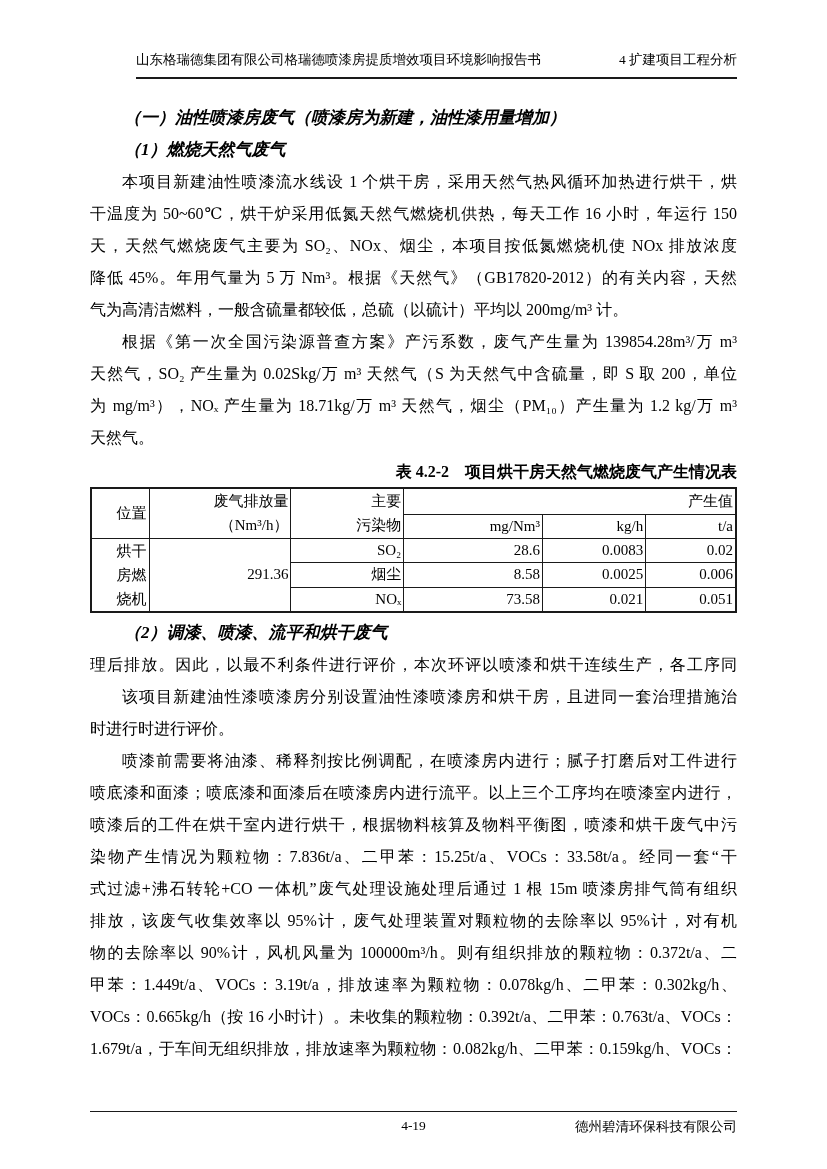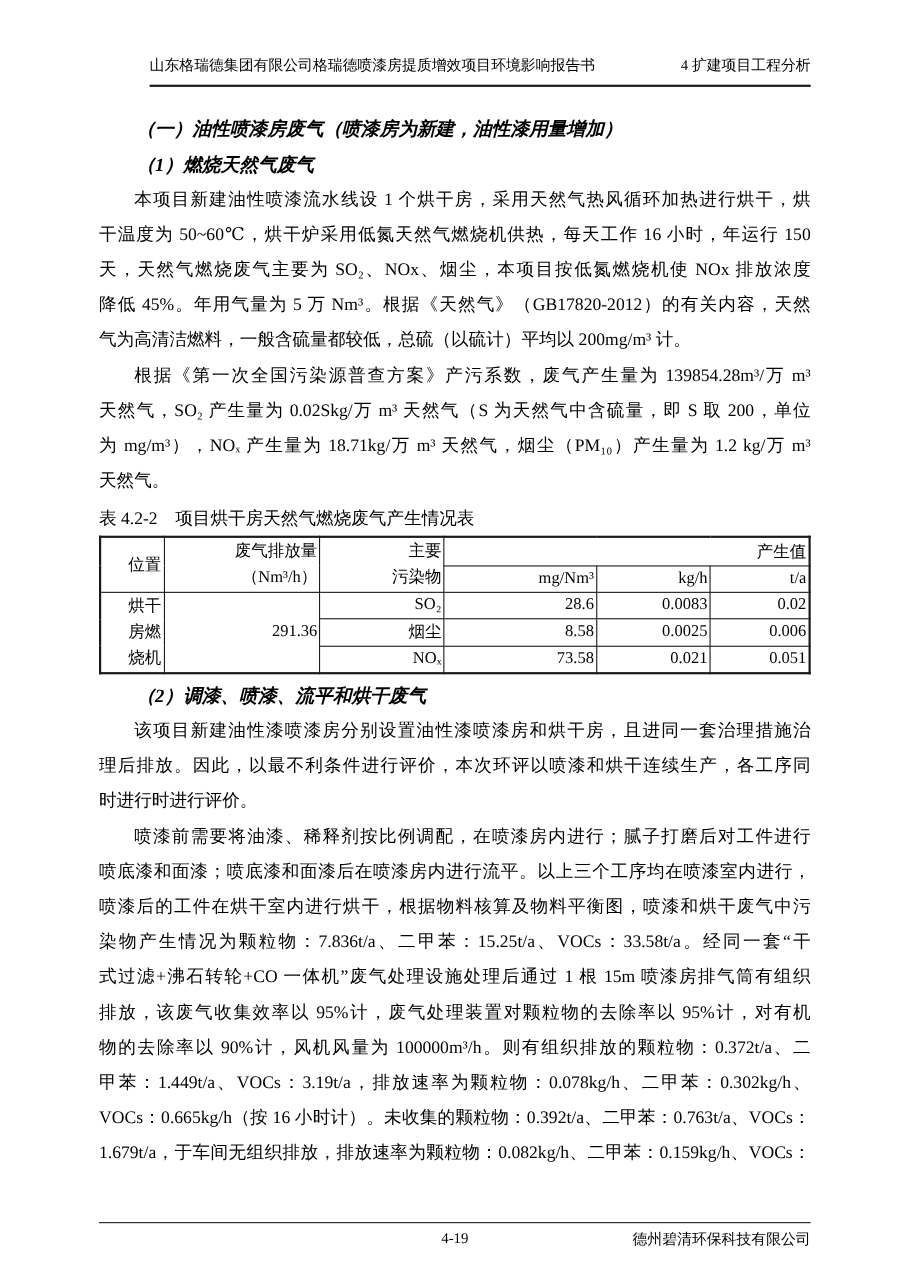--- a/index.html
+++ b/index.html
@@ -49,23 +49,23 @@
     height: 32px;
     line-height: 32px;
     overflow: hidden;
     text-align: justify;
     text-align-last: justify;
     white-space: nowrap;
   }
   .para .line.first { text-indent: 2em; }
   .para .line.end { text-align-last: left; }
   .table-caption {
-    font-weight: normal;
+    font-weight: bold;
     font-size: 16px;
-    text-align: left;
+    text-align: right;
     height: 30px;
     line-height: 30px;
     margin-top: 3px;
   }
   table.emission {
     width: 100%;
     border-collapse: collapse;
     table-layout: fixed;
     font-size: 15px;
     text-align: right;
@@ -184,22 +184,22 @@
           <td>73.58</td>
           <td>0.021</td>
           <td>0.051</td>
         </tr>
       </tbody>
     </table>
 
     <div class="heading h3">（2）调漆、喷漆、流平和烘干废气</div>
 
     <div class="para">
+      <div class="line">理后排放。因此，以最不利条件进行评价，本次环评以喷漆和烘干连续生产，各工序同</div>
       <div class="line first">该项目新建油性漆喷漆房分别设置油性漆喷漆房和烘干房，且进同一套治理措施治</div>
-      <div class="line">理后排放。因此，以最不利条件进行评价，本次环评以喷漆和烘干连续生产，各工序同</div>
       <div class="line end">时进行时进行评价。</div>
     </div>
 
     <div class="para">
       <div class="line first">喷漆前需要将油漆、稀释剂按比例调配，在喷漆房内进行；腻子打磨后对工件进行</div>
       <div class="line">喷底漆和面漆；喷底漆和面漆后在喷漆房内进行流平。以上三个工序均在喷漆室内进行，</div>
       <div class="line">喷漆后的工件在烘干室内进行烘干，根据物料核算及物料平衡图，喷漆和烘干废气中污</div>
       <div class="line">染物产生情况为颗粒物：7.836t/a、二甲苯：15.25t/a、VOCs：33.58t/a。经同一套“干</div>
       <div class="line">式过滤+沸石转轮+CO 一体机”废气处理设施处理后通过 1 根 15m 喷漆房排气筒有组织</div>
       <div class="line">排放，该废气收集效率以 95%计，废气处理装置对颗粒物的去除率以 95%计，对有机</div>

